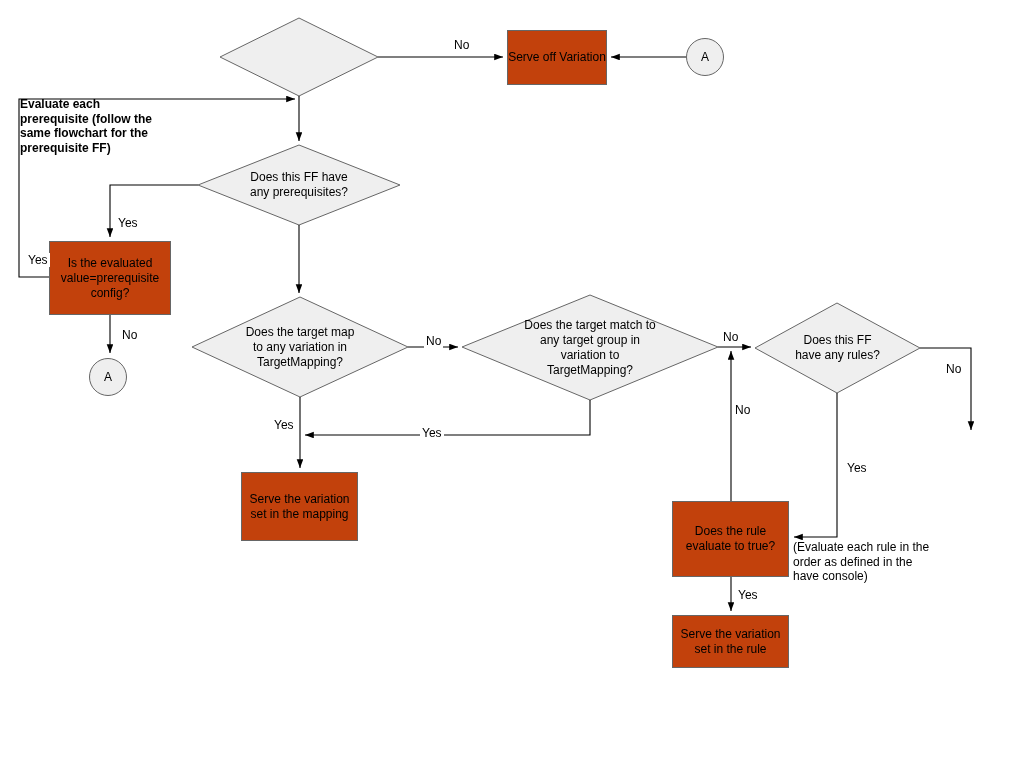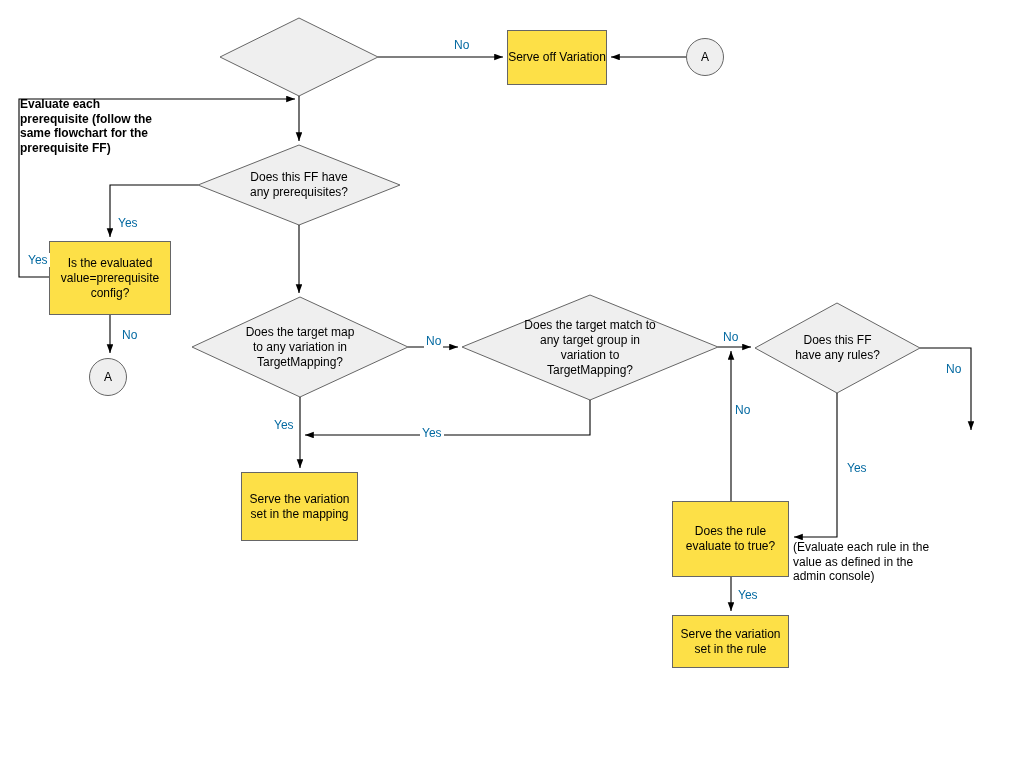--- a/index.html
+++ b/index.html
@@ -32,21 +32,21 @@
     box-sizing: border-box;
     display: flex;
     align-items: center;
     justify-content: center;
     text-align: center;
     color: #000000;
     font-size: 12px;
     line-height: 15px;
   }
   .node-box {
-    background: #fde047;
+    background: #c2410c;
     border: 1px solid #666666;
   }
   .node-diamond {
     background: transparent;
     border: none;
   }
   .node-diamond .dia-label {
     position: relative;
     z-index: 2;
     padding: 0 8px;
@@ -59,21 +59,21 @@
   .note {
     position: absolute;
     color: #000000;
     font-size: 12px;
     line-height: 14.5px;
     text-align: left;
     white-space: pre-line;
   }
   .edge-label {
     position: absolute;
-    color: #0369a1;
+    color: #000000;
     font-size: 12px;
     line-height: 14px;
     background: #ffffff;
     padding: 0 2px;
     white-space: nowrap;
   }
 </style>
 </head>
 <body>
 
@@ -169,21 +169,21 @@
   <div class="node node-box" style="left:672px; top:501px; width:117px; height:76px;">
     <span style="padding:0 5px;">Does the rule evaluate to true?</span>
   </div>
 
   <div class="node node-box" style="left:672px; top:615px; width:117px; height:53px;">
     <span style="padding:0 6px;">Serve the variation set in the rule</span>
   </div>
 
   <div class="note" style="left:20px; top:97px; width:152px;font-weight:bold;">Evaluate each prerequisite (follow the same flowchart for the prerequisite FF)</div>
 
-  <div class="note" style="left:793px; top:540px; width:148px;">(Evaluate each rule in the value as defined in the admin console)</div>
+  <div class="note" style="left:793px; top:540px; width:148px;">(Evaluate each rule in the order as defined in the have console)</div>
 
   <div class="edge-label" style="left:452px; top:38px;">No</div>
 
   <div class="edge-label" style="left:116px; top:216px;">Yes</div>
 
   <div class="edge-label" style="left:26px; top:253px;">Yes</div>
 
   <div class="edge-label" style="left:120px; top:328px;">No</div>
 
   <div class="edge-label" style="left:424px; top:334px;">No</div>

